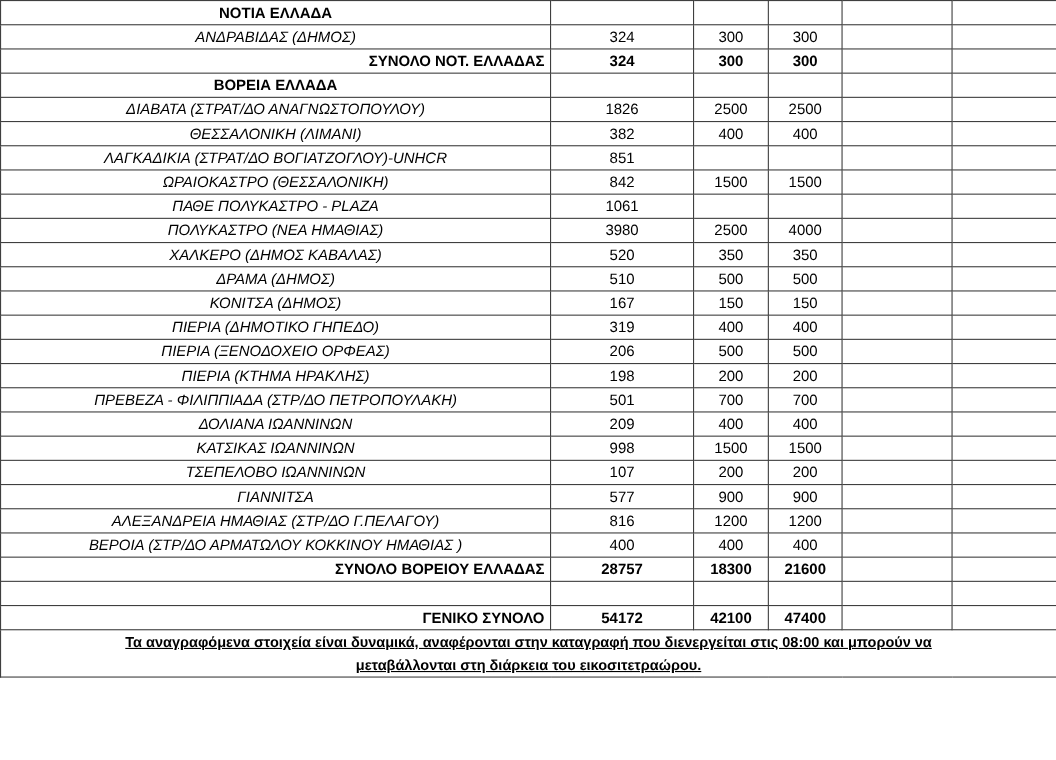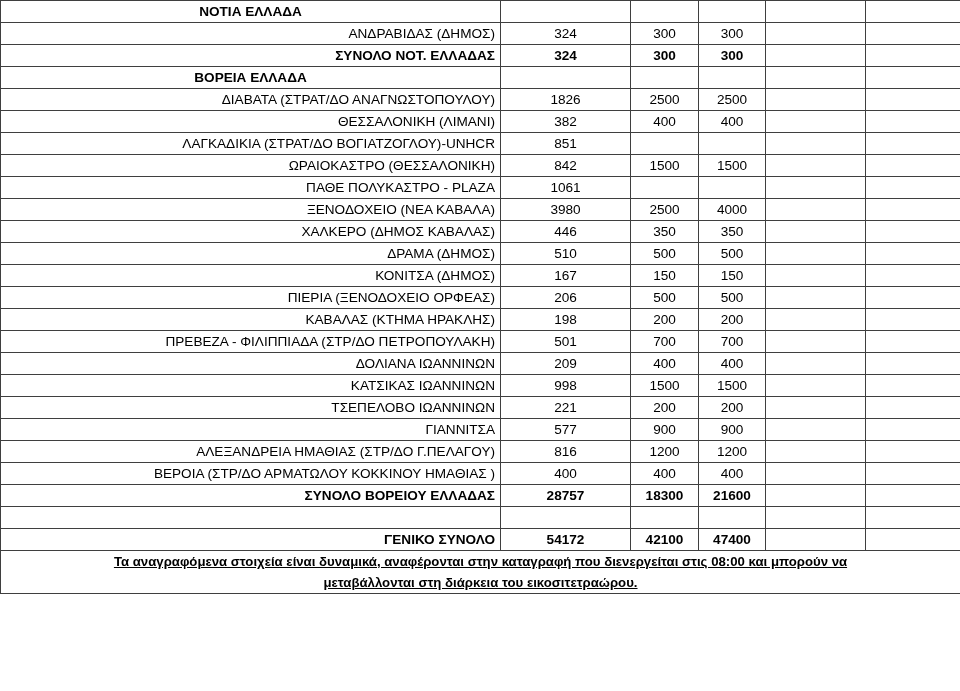--- a/index.html
+++ b/index.html
@@ -39,21 +39,21 @@
   table.grid td {
     border: 1px solid #3f3f3f;
     height: 21px;
     padding: 0 5px;
     line-height: 21px;
     white-space: nowrap;
     overflow: hidden;
     vertical-align: middle;
   }
 
-  td.name      { text-align: right; }
+  td.name      { text-align: center; font-style: italic; }
   td.num       { text-align: center; }
   td.blank     { }
   td.section   { text-align: center; font-weight: bold; }
   td.totlabel  { text-align: right; font-weight: bold; }
   td.totnum    { text-align: center; font-weight: bold; }
   tr.spacer td { height: 21px; }
 
   .footnote-row td {
     border: 1px solid #3f3f3f;
     border-top: 2px solid #000000;
@@ -152,30 +152,30 @@
         </tr>
       <tr>
           <td class="name">ΠΑΘΕ ΠΟΛΥΚΑΣΤΡΟ - PLAZA</td>
           <td class="num">1061</td>
           <td class="num"></td>
           <td class="num"></td>
           <td class="blank"></td>
           <td class="blank"></td>
         </tr>
       <tr>
-          <td class="name">ΞΕΝΟΔΟΧΕΙΟ (ΝΕΑ ΚΑΒΑΛΑ)</td>
+          <td class="name">ΠΟΛΥΚΑΣΤΡΟ (ΝΕΑ ΗΜΑΘΙΑΣ)</td>
           <td class="num">3980</td>
           <td class="num">2500</td>
           <td class="num">4000</td>
           <td class="blank"></td>
           <td class="blank"></td>
         </tr>
       <tr>
           <td class="name">ΧΑΛΚΕΡΟ (ΔΗΜΟΣ ΚΑΒΑΛΑΣ)</td>
-          <td class="num">446</td>
+          <td class="num">520</td>
           <td class="num">350</td>
           <td class="num">350</td>
           <td class="blank"></td>
           <td class="blank"></td>
         </tr>
       <tr>
           <td class="name">ΔΡΑΜΑ (ΔΗΜΟΣ)</td>
           <td class="num">510</td>
           <td class="num">500</td>
           <td class="num">500</td>
@@ -184,29 +184,37 @@
         </tr>
       <tr>
           <td class="name">ΚΟΝΙΤΣΑ (ΔΗΜΟΣ)</td>
           <td class="num">167</td>
           <td class="num">150</td>
           <td class="num">150</td>
           <td class="blank"></td>
           <td class="blank"></td>
         </tr>
       <tr>
+          <td class="name">ΠΙΕΡΙΑ (ΔΗΜΟΤΙΚΟ ΓΗΠΕΔΟ)</td>
+          <td class="num">319</td>
+          <td class="num">400</td>
+          <td class="num">400</td>
+          <td class="blank"></td>
+          <td class="blank"></td>
+        </tr>
+      <tr>
           <td class="name">ΠΙΕΡΙΑ (ΞΕΝΟΔΟΧΕΙΟ ΟΡΦΕΑΣ)</td>
           <td class="num">206</td>
           <td class="num">500</td>
           <td class="num">500</td>
           <td class="blank"></td>
           <td class="blank"></td>
         </tr>
       <tr>
-          <td class="name">ΚΑΒΑΛΑΣ (ΚΤΗΜΑ ΗΡΑΚΛΗΣ)</td>
+          <td class="name">ΠΙΕΡΙΑ (ΚΤΗΜΑ ΗΡΑΚΛΗΣ)</td>
           <td class="num">198</td>
           <td class="num">200</td>
           <td class="num">200</td>
           <td class="blank"></td>
           <td class="blank"></td>
         </tr>
       <tr>
           <td class="name">ΠΡΕΒΕΖΑ - ΦΙΛΙΠΠΙΑΔΑ (ΣΤΡ/ΔΟ ΠΕΤΡΟΠΟΥΛΑΚΗ)</td>
           <td class="num">501</td>
           <td class="num">700</td>
@@ -225,21 +233,21 @@
       <tr>
           <td class="name">ΚΑΤΣΙΚΑΣ ΙΩΑΝΝΙΝΩΝ</td>
           <td class="num">998</td>
           <td class="num">1500</td>
           <td class="num">1500</td>
           <td class="blank"></td>
           <td class="blank"></td>
         </tr>
       <tr>
           <td class="name">ΤΣΕΠΕΛΟΒΟ ΙΩΑΝΝΙΝΩΝ</td>
-          <td class="num">221</td>
+          <td class="num">107</td>
           <td class="num">200</td>
           <td class="num">200</td>
           <td class="blank"></td>
           <td class="blank"></td>
         </tr>
       <tr>
           <td class="name">ΓΙΑΝΝΙΤΣΑ</td>
           <td class="num">577</td>
           <td class="num">900</td>
           <td class="num">900</td>

